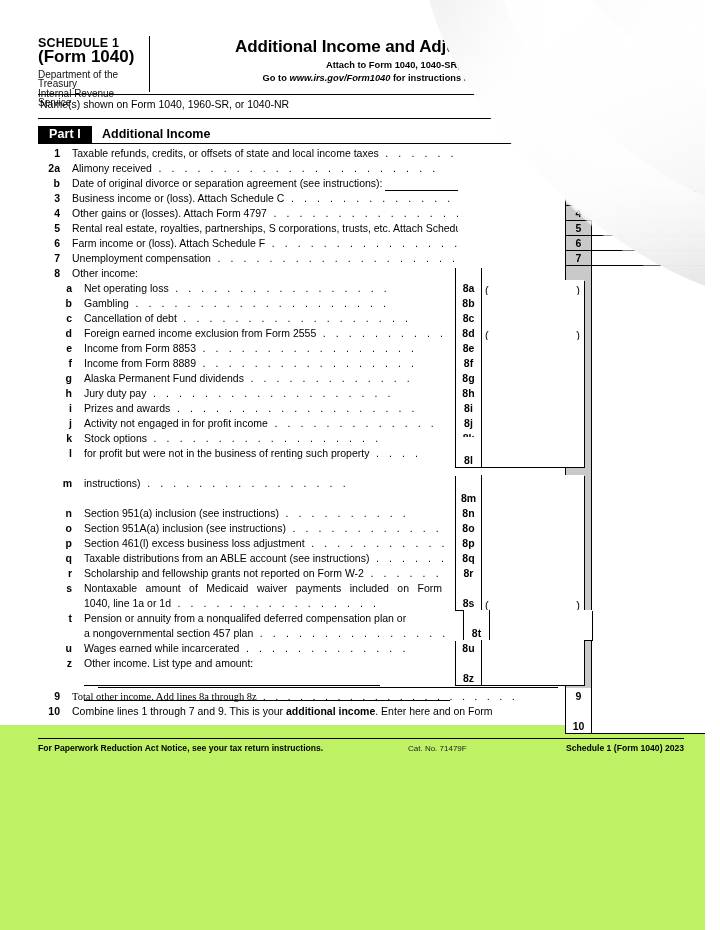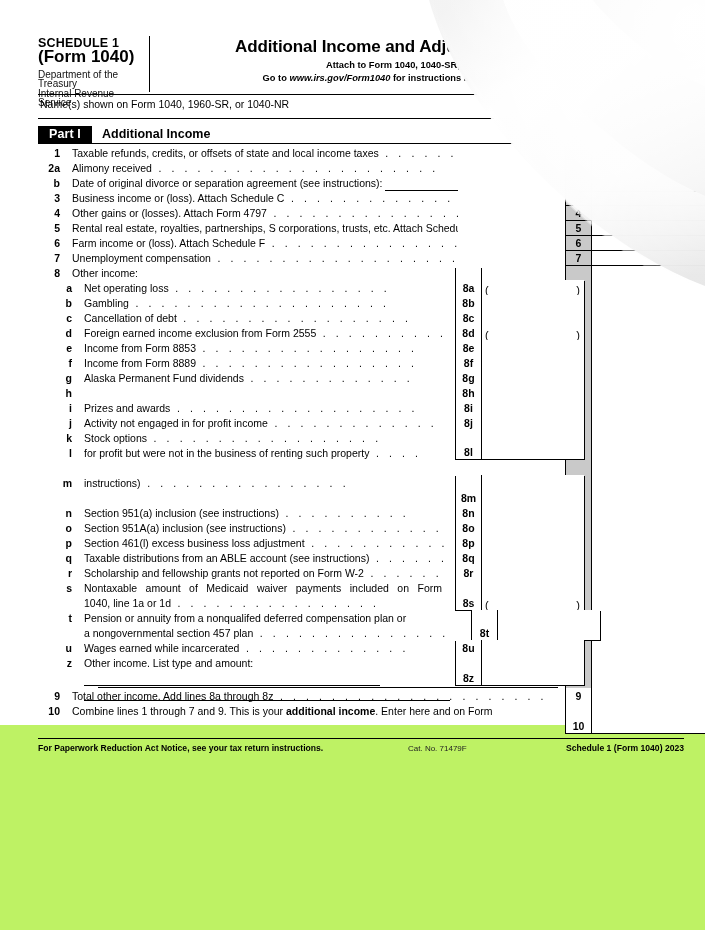--- a/index.html
+++ b/index.html
@@ -276,20 +276,21 @@
           <div class="desc wrap" style="max-width: 372px;">Income from Form 8889<span class="leader"> . . . . . . . . . . . . . . . . . </span></div>
         </div>
         <div class="row" style="position: absolute; top: 225px;">
           <div style="width: 16px; flex: 0 0 16px;"></div>
           <div class="sub" style="width: 24px; flex: 0 0 24px;">g</div>
           <div class="desc wrap" style="max-width: 372px;">Alaska Permanent Fund dividends<span class="leader"> . . . . . . . . . . . . . </span></div>
         </div>
         <div class="row" style="position: absolute; top: 240px;">
           <div style="width: 16px; flex: 0 0 16px;"></div>
           <div class="sub" style="width: 24px; flex: 0 0 24px;">h</div>
+          <div class="desc wrap" style="max-width: 372px;">Jury duty pay<span class="leader"> . . . . . . . . . . . . . . . . . . . </span></div>
         </div>
         <div class="row" style="position: absolute; top: 255px;">
           <div style="width: 16px; flex: 0 0 16px;"></div>
           <div class="sub" style="width: 24px; flex: 0 0 24px;">i</div>
           <div class="desc wrap" style="max-width: 372px;">Prizes and awards<span class="leader"> . . . . . . . . . . . . . . . . . . . </span></div>
         </div>
         <div class="row" style="position: absolute; top: 270px;">
           <div style="width: 16px; flex: 0 0 16px;"></div>
           <div class="sub" style="width: 24px; flex: 0 0 24px;">j</div>
           <div class="desc wrap" style="max-width: 372px;">Activity not engaged in for profit income<span class="leader"> . . . . . . . . . . . . . </span></div>
@@ -362,21 +363,21 @@
         <div class="row" style="position: absolute; top: 510px;">
           <div style="width: 16px; flex: 0 0 16px;"></div>
           <div class="sub" style="width: 24px; flex: 0 0 24px;">z</div>
           <div class="desc wrap" style="max-width: 372px;">
             <div>Other income. List type and amount: <span class="blank" style="width: 296px; margin-left: 0px;"></span></div>
             <div><span class="blank" style="width: 376px;"></span></div>
           </div>
         </div>
         <div class="row" style="position: absolute; top: 543px;">
           <div class="num">9</div>
-          <div class="desc wrap" style="max-width: 482px;">Total other income. Add lines 8a through 8z<span class="leader"> . . . . . . . . . . . . . . . . . . . . . </span></div>
+          <div class="desc wrap" style="max-width: 482px; font-family: Liberation Serif, serif;">Total other income. Add lines 8a through 8z<span class="leader"> . . . . . . . . . . . . . . . . . . . . . </span></div>
         </div>
         <div class="row" style="position: absolute; top: 558px;">
           <div class="num">10</div>
           <div class="desc wrap" style="max-width: 482px;">
             <div>Combine lines 1 through 7 and 9. This is your <b>additional income</b>. Enter here and on Form</div>
           </div>
         </div>
         <div id="maincol">
           <div style="position: absolute; left: 0px; top: 0px; width: 157px; height: 45px;">
             <div style="position: absolute; left: 0px; top: 0px; width: 27px; height: 45px; background: rgb(201, 201, 201); border-left: 1.1px solid rgb(0, 0, 0); border-right: 1.1px solid rgb(0, 0, 0);"></div>
@@ -457,21 +458,21 @@
             <div style="flex: 1 1 auto; height: 15px; background: rgb(255, 255, 255); position: relative;"></div>
           </div>
           <div style="position: absolute; left: 0px; top: 270px; width: 130px; height: 15px; display: flex; align-items: flex-end; border-bottom: 1.1px solid rgb(0, 0, 0); border-left: 1.1px solid rgb(0, 0, 0); border-right: 1.1px solid rgb(0, 0, 0);">
             <div style="width: 26px; flex: 0 0 26px; height: 15px; border-right: 1.1px solid rgb(0, 0, 0); font: bold 10.5px &quot;Liberation Sans&quot;, sans-serif; text-align: center; color: rgb(0, 0, 0); display: flex; align-items: flex-end; justify-content: center; padding-bottom: 1px; background: rgb(255, 255, 255);">8j</div>
             <div style="flex: 1 1 auto; height: 15px; background: rgb(255, 255, 255); position: relative;"></div>
           </div>
           <div style="position: absolute; left: 0px; top: 285px; width: 130px; height: 15px; display: flex; align-items: flex-end; border-bottom: 1.1px solid rgb(0, 0, 0); border-left: 1.1px solid rgb(0, 0, 0); border-right: 1.1px solid rgb(0, 0, 0);">
             <div style="width: 26px; flex: 0 0 26px; height: 15px; border-right: 1.1px solid rgb(0, 0, 0); font: bold 10.5px &quot;Liberation Sans&quot;, sans-serif; text-align: center; color: rgb(0, 0, 0); display: flex; align-items: flex-end; justify-content: center; padding-bottom: 1px; background: rgb(255, 255, 255);">8k</div>
             <div style="flex: 1 1 auto; height: 15px; background: rgb(255, 255, 255); position: relative;"></div>
           </div>
-          <div style="position: absolute; left: 0px; top: 284px; width: 130px; height: 30px; display: flex; align-items: flex-end; border-bottom: 1.1px solid rgb(0, 0, 0); border-left: 1.1px solid rgb(0, 0, 0); border-right: 1.1px solid rgb(0, 0, 0);">
+          <div style="position: absolute; left: 0px; top: 292px; width: 130px; height: 30px; display: flex; align-items: flex-end; border-bottom: 1.1px solid rgb(0, 0, 0); border-left: 1.1px solid rgb(0, 0, 0); border-right: 1.1px solid rgb(0, 0, 0);">
             <div style="width: 26px; flex: 0 0 26px; height: 30px; border-right: 1.1px solid rgb(0, 0, 0); font: bold 10.5px &quot;Liberation Sans&quot;, sans-serif; text-align: center; color: rgb(0, 0, 0); display: flex; align-items: flex-end; justify-content: center; padding-bottom: 1px; background: rgb(255, 255, 255);">8l</div>
             <div style="flex: 1 1 auto; height: 30px; background: rgb(255, 255, 255); position: relative;"></div>
           </div>
           <div style="position: absolute; left: 0px; top: 330px; width: 130px; height: 30px; display: flex; align-items: flex-end; border-bottom: 1.1px solid rgb(0, 0, 0); border-left: 1.1px solid rgb(0, 0, 0); border-right: 1.1px solid rgb(0, 0, 0);">
             <div style="width: 26px; flex: 0 0 26px; height: 30px; border-right: 1.1px solid rgb(0, 0, 0); font: bold 10.5px &quot;Liberation Sans&quot;, sans-serif; text-align: center; color: rgb(0, 0, 0); display: flex; align-items: flex-end; justify-content: center; padding-bottom: 1px; background: rgb(255, 255, 255);">8m</div>
             <div style="flex: 1 1 auto; height: 30px; background: rgb(255, 255, 255); position: relative;"></div>
           </div>
           <div style="position: absolute; left: 0px; top: 360px; width: 130px; height: 15px; display: flex; align-items: flex-end; border-bottom: 1.1px solid rgb(0, 0, 0); border-left: 1.1px solid rgb(0, 0, 0); border-right: 1.1px solid rgb(0, 0, 0);">
             <div style="width: 26px; flex: 0 0 26px; height: 15px; border-right: 1.1px solid rgb(0, 0, 0); font: bold 10.5px &quot;Liberation Sans&quot;, sans-serif; text-align: center; color: rgb(0, 0, 0); display: flex; align-items: flex-end; justify-content: center; padding-bottom: 1px; background: rgb(255, 255, 255);">8n</div>
             <div style="flex: 1 1 auto; height: 15px; background: rgb(255, 255, 255); position: relative;"></div>
@@ -492,21 +493,21 @@
             <div style="width: 26px; flex: 0 0 26px; height: 15px; border-right: 1.1px solid rgb(0, 0, 0); font: bold 10.5px &quot;Liberation Sans&quot;, sans-serif; text-align: center; color: rgb(0, 0, 0); display: flex; align-items: flex-end; justify-content: center; padding-bottom: 1px; background: rgb(255, 255, 255);">8r</div>
             <div style="flex: 1 1 auto; height: 15px; background: rgb(255, 255, 255); position: relative;"></div>
           </div>
           <div style="position: absolute; left: 0px; top: 435px; width: 130px; height: 30px; display: flex; align-items: flex-end; border-bottom: 1.1px solid rgb(0, 0, 0); border-left: 1.1px solid rgb(0, 0, 0); border-right: 1.1px solid rgb(0, 0, 0);">
             <div style="width: 26px; flex: 0 0 26px; height: 30px; border-right: 1.1px solid rgb(0, 0, 0); font: bold 10.5px &quot;Liberation Sans&quot;, sans-serif; text-align: center; color: rgb(0, 0, 0); display: flex; align-items: flex-end; justify-content: center; padding-bottom: 1px; background: rgb(255, 255, 255);">8s</div>
             <div style="flex: 1 1 auto; height: 30px; background: rgb(255, 255, 255); position: relative;">
               <span class="paren-l" style="bottom: -1px; top: auto;">(</span>
               <span class="paren-r" style="bottom: -1px; top: auto;">)</span>
             </div>
           </div>
-          <div style="position: absolute; left: 16px; top: 465px; width: 130px; height: 30px; display: flex; align-items: flex-end; border-bottom: 1.1px solid rgb(0, 0, 0); border-left: 1.1px solid rgb(0, 0, 0); border-right: 1.1px solid rgb(0, 0, 0);">
+          <div style="position: absolute; left: 8px; top: 465px; width: 130px; height: 30px; display: flex; align-items: flex-end; border-bottom: 1.1px solid rgb(0, 0, 0); border-left: 1.1px solid rgb(0, 0, 0); border-right: 1.1px solid rgb(0, 0, 0);">
             <div style="width: 26px; flex: 0 0 26px; height: 30px; border-right: 1.1px solid rgb(0, 0, 0); font: bold 10.5px &quot;Liberation Sans&quot;, sans-serif; text-align: center; color: rgb(0, 0, 0); display: flex; align-items: flex-end; justify-content: center; padding-bottom: 1px; background: rgb(255, 255, 255);">8t</div>
             <div style="flex: 1 1 auto; height: 30px; background: rgb(255, 255, 255); position: relative;"></div>
           </div>
           <div style="position: absolute; left: 0px; top: 495px; width: 130px; height: 15px; display: flex; align-items: flex-end; border-bottom: 1.1px solid rgb(0, 0, 0); border-left: 1.1px solid rgb(0, 0, 0); border-right: 1.1px solid rgb(0, 0, 0);">
             <div style="width: 26px; flex: 0 0 26px; height: 15px; border-right: 1.1px solid rgb(0, 0, 0); font: bold 10.5px &quot;Liberation Sans&quot;, sans-serif; text-align: center; color: rgb(0, 0, 0); display: flex; align-items: flex-end; justify-content: center; padding-bottom: 1px; background: rgb(255, 255, 255);">8u</div>
             <div style="flex: 1 1 auto; height: 15px; background: rgb(255, 255, 255); position: relative;"></div>
           </div>
           <div style="position: absolute; left: 0px; top: 510px; width: 130px; height: 30px; display: flex; align-items: flex-end; border-bottom: 1.1px solid rgb(0, 0, 0); border-left: 1.1px solid rgb(0, 0, 0); border-right: 1.1px solid rgb(0, 0, 0);">
             <div style="width: 26px; flex: 0 0 26px; height: 30px; border-right: 1.1px solid rgb(0, 0, 0); font: bold 10.5px &quot;Liberation Sans&quot;, sans-serif; text-align: center; color: rgb(0, 0, 0); display: flex; align-items: flex-end; justify-content: center; padding-bottom: 1px; background: rgb(255, 255, 255);">8z</div>
             <div style="flex: 1 1 auto; height: 30px; background: rgb(255, 255, 255); position: relative;"></div>

